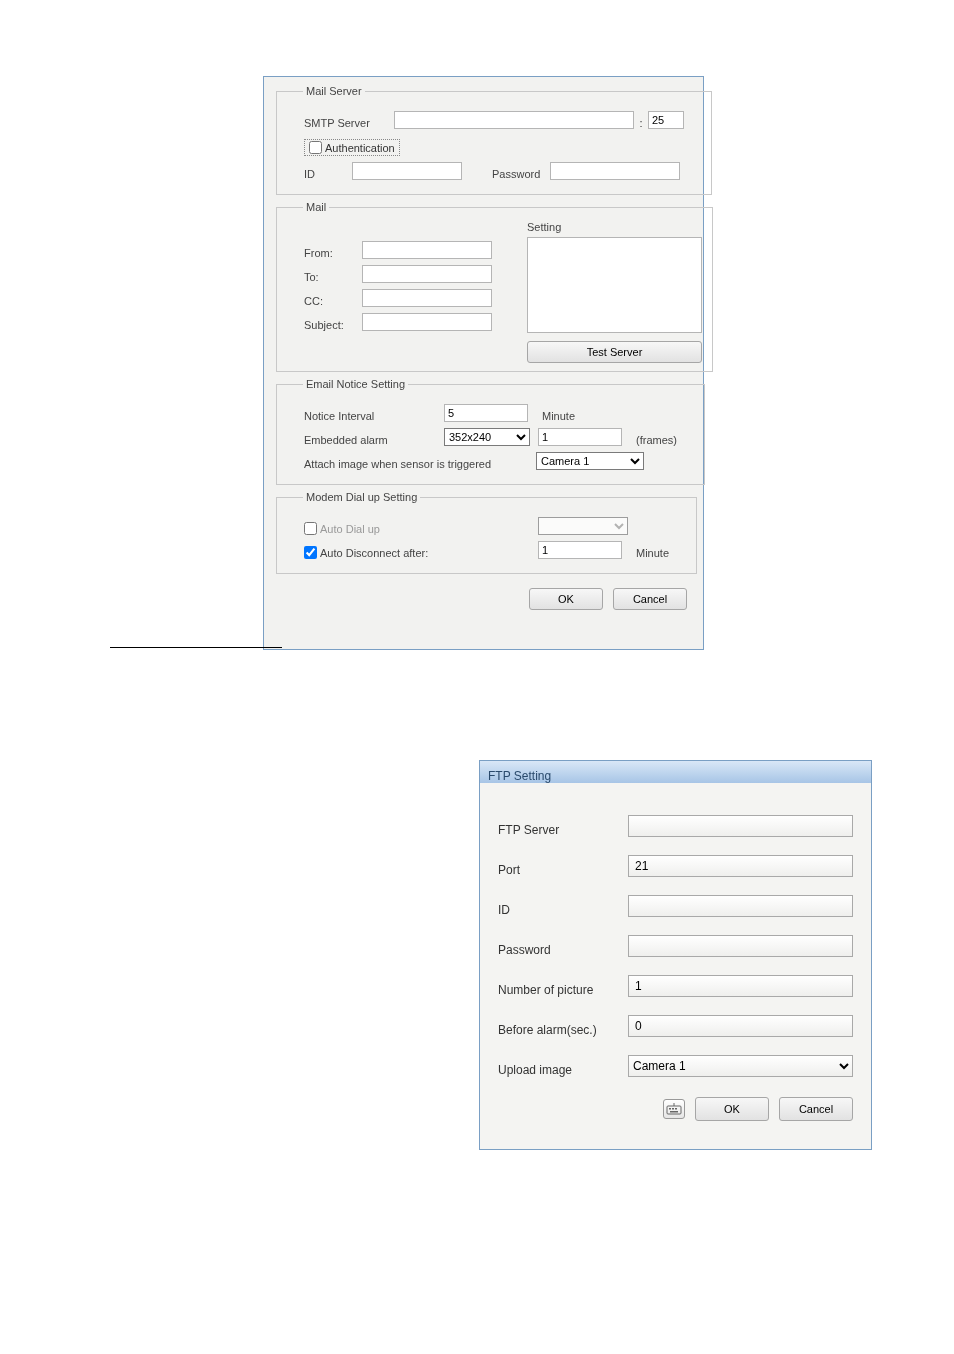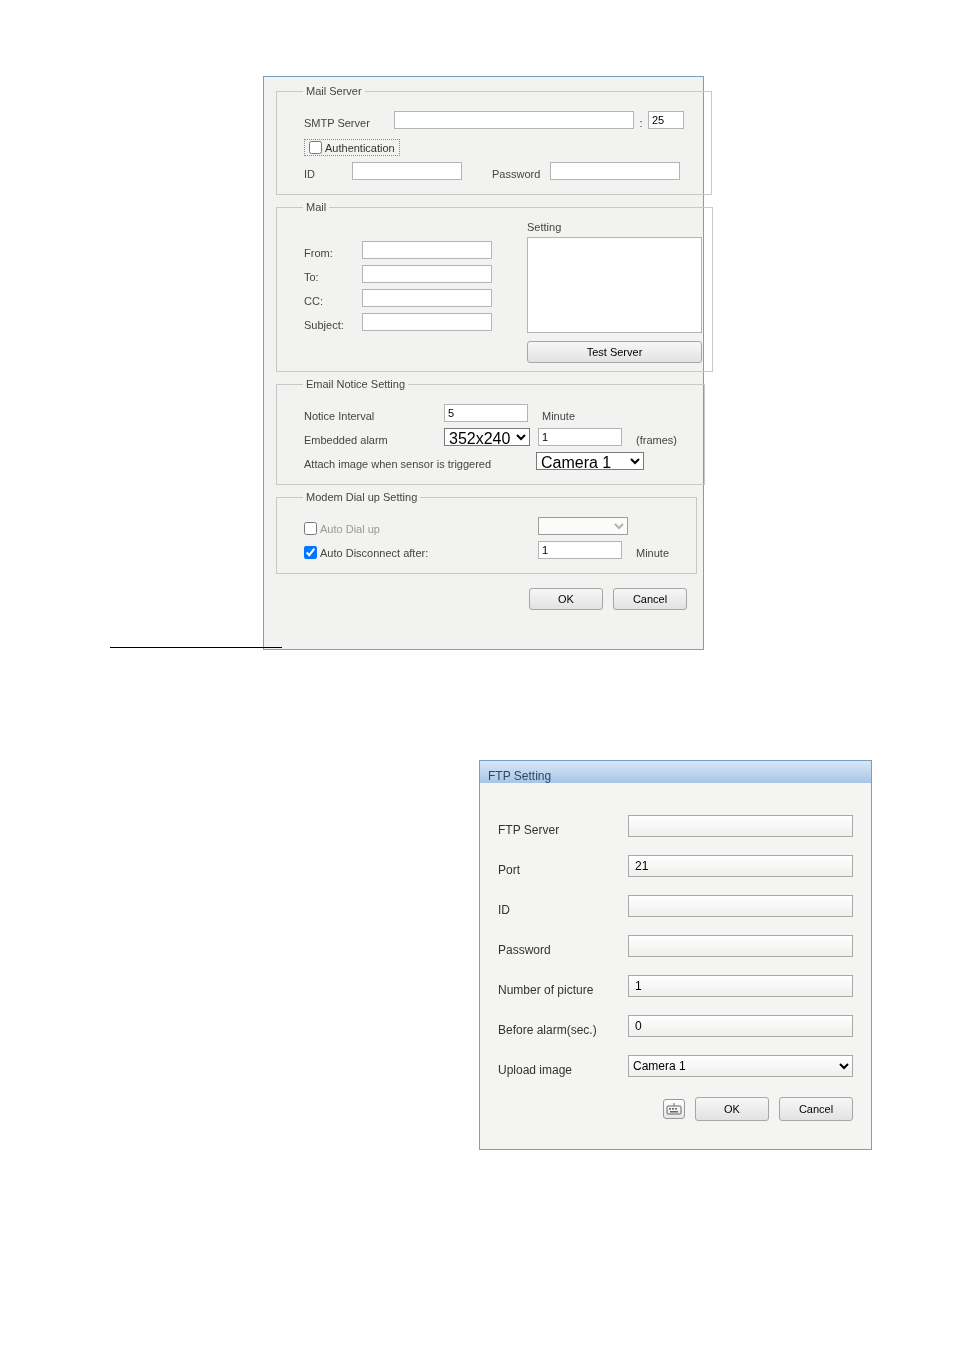--- a/index.html
+++ b/index.html
@@ -10,21 +10,21 @@
   .titlebar .tl { display: flex; align-items: center; gap: 3px; }
   .ticon { width: 12px; height: 12px; display: inline-block; }
   .close-btn { width: 30px; height: 14px; background: linear-gradient(#e9b0b0,#cc4b4b); border: 1px solid #9e3a3a; border-radius: 2px; display:flex; align-items:center; justify-content:center; color:#fff; font-size:9px; font-weight:bold; cursor:pointer; }
   
   fieldset { border: 1px solid #c8c8c8; margin: 6px 8px; padding: 8px 10px; position: relative; }
   legend { font-size: 11px; color: #444; padding: 0 3px; margin-left: 16px; }
   .row { display: flex; align-items: flex-end; margin: 6px 17px; }
   .lbl { color: #444; }
   
   input[type=text].txt, input.txt { height: 18px; border:1px solid #b5b5b5; background:#fff; padding:0 3px; font-size:11px; }
-  select.sel { height: 18px; border:1px solid #7a7a7a; background:#fff; font-size:16px; }
+  select.sel { height: 18px; border:1px solid #7a7a7a; background:#fff; font-size:11px; }
   textarea.txta { border:1px solid #b5b5b5; background:#fff; font-size:11px; resize:none; }
   .btn { height:22px; border:1px solid #a6a6a6; background:linear-gradient(#f7f7f7,#e2e2e2); border-radius:3px; padding:0 14px; font-size:11px; cursor:pointer; }
   input[type=checkbox] { width:13px; height:13px; margin:0 3px 0 0; }
   
   .email-dialog { left: 263px; top: 76px; width: 441px; height: 574px; }
   .email-body { padding: 2px 4px 6px; }
   
   .ftp-dialog { left: 479px; top: 760px; width: 393px; height: 390px; background:#f4f4f2; }
   .ftp-title { height: 22px; background: linear-gradient(#d9e7f7,#a7c5e6); padding:0 8px; display:flex; align-items:flex-end; font-size:12px; color:#2a4a6c; }
   .ftp-body { padding: 14px 18px; }

